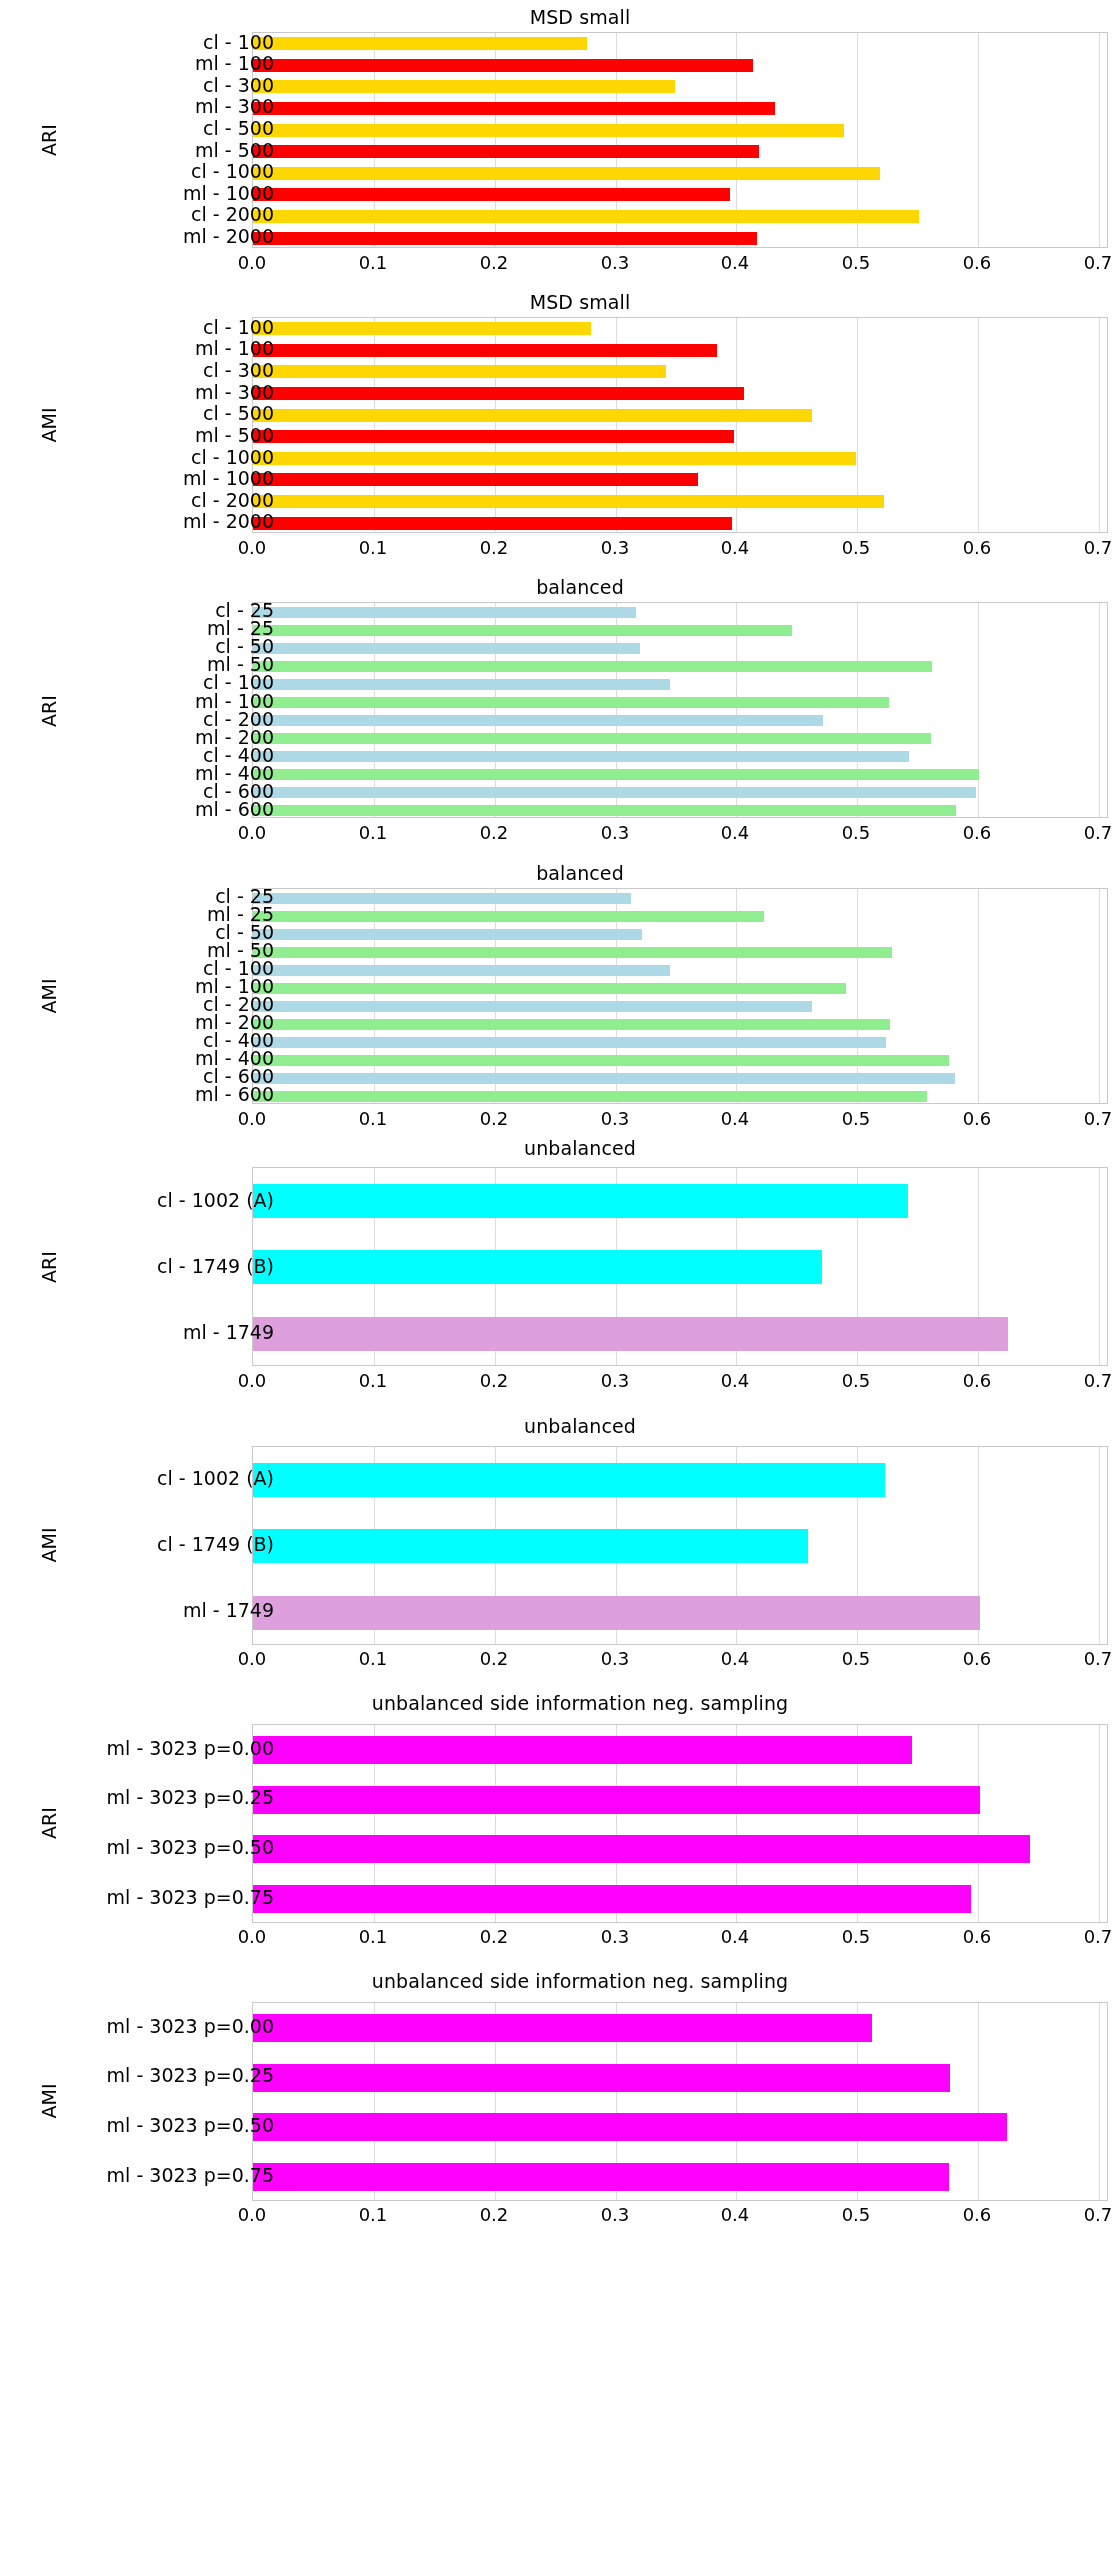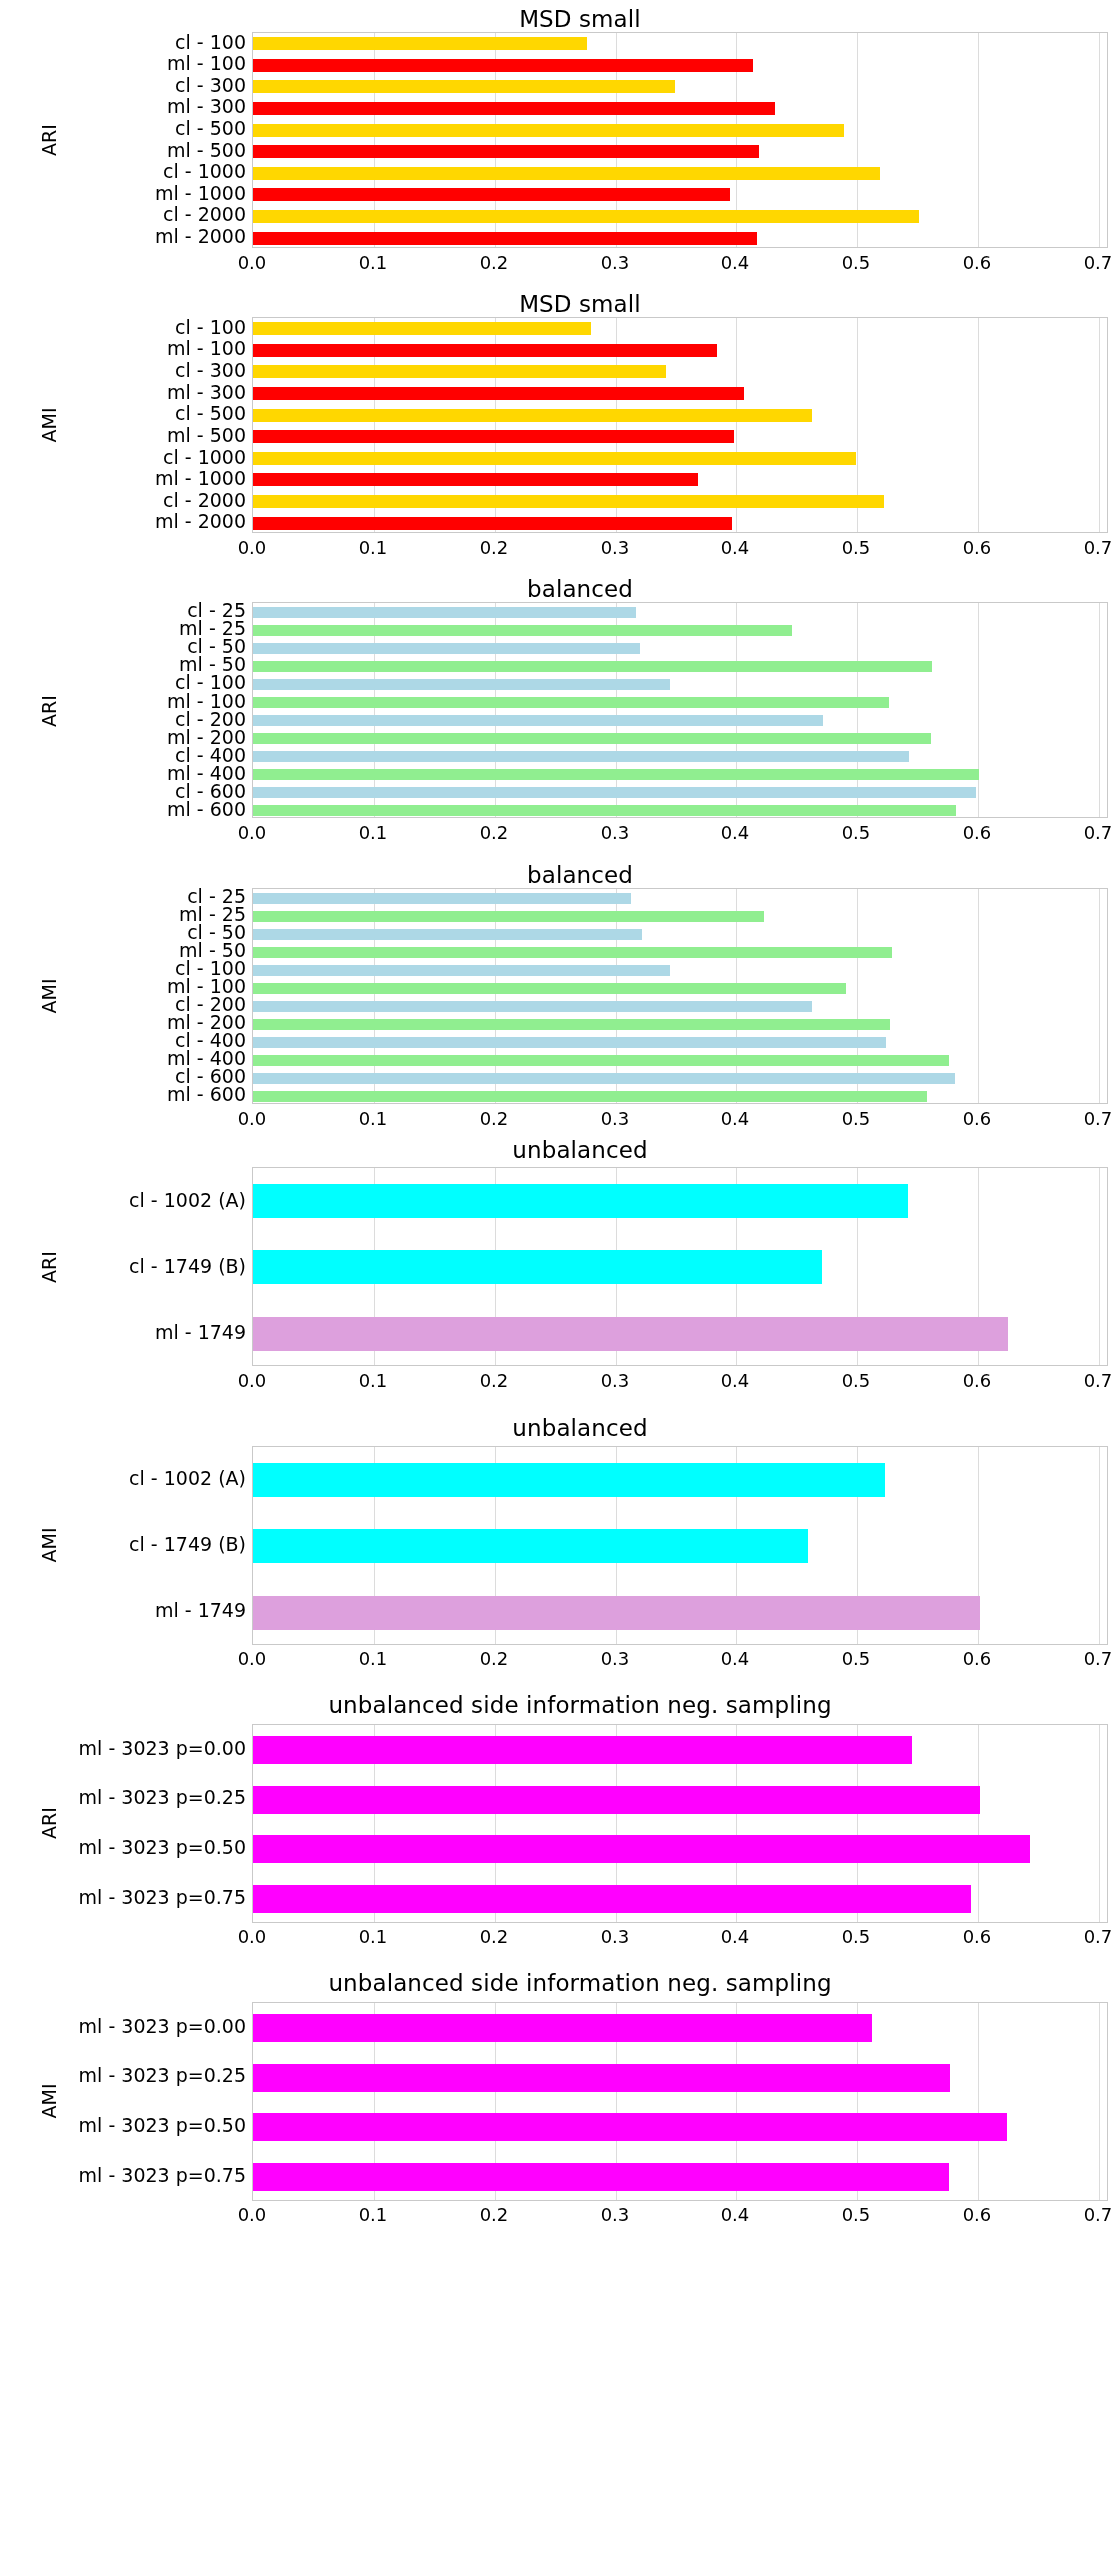--- a/index.html
+++ b/index.html
@@ -8,21 +8,21 @@
     width:1115px;height:2556px;
     font-family:"DejaVu Sans","Liberation Sans",sans-serif;
     color:#000;
     overflow:hidden;
   }
   #figure{width:1115px;height:2556px;position:relative;}
 
   .subplot{position:relative;width:1115px;}
   .sp-title{
     position:absolute;left:0;right:0;text-align:center;
-    font-size:23px;color:#000;letter-spacing:0.1px;
+    font-size:19px;color:#000;letter-spacing:0.1px;
     font-family:"DejaVu Sans","Liberation Sans",sans-serif;
   }
   
   .ylabel{
     position:absolute;
     transform:rotate(-90deg);
     transform-origin:50% 50%;
     font-size:19px;color:#000;white-space:nowrap;
     text-align:center;
   }
@@ -42,20 +42,21 @@
     position:absolute;left:0;
     box-sizing:border-box;
   }
   .ytick{
     position:absolute;
     text-align:right;
     font-size:19px;
     color:#000;
     white-space:nowrap;
     line-height:1;
+    margin-left:28px;
   }
   .xtick{
     position:absolute;
     text-align:center;
     font-size:18px;
     color:#000;
     white-space:nowrap;
     line-height:1;
   }
 </style>

